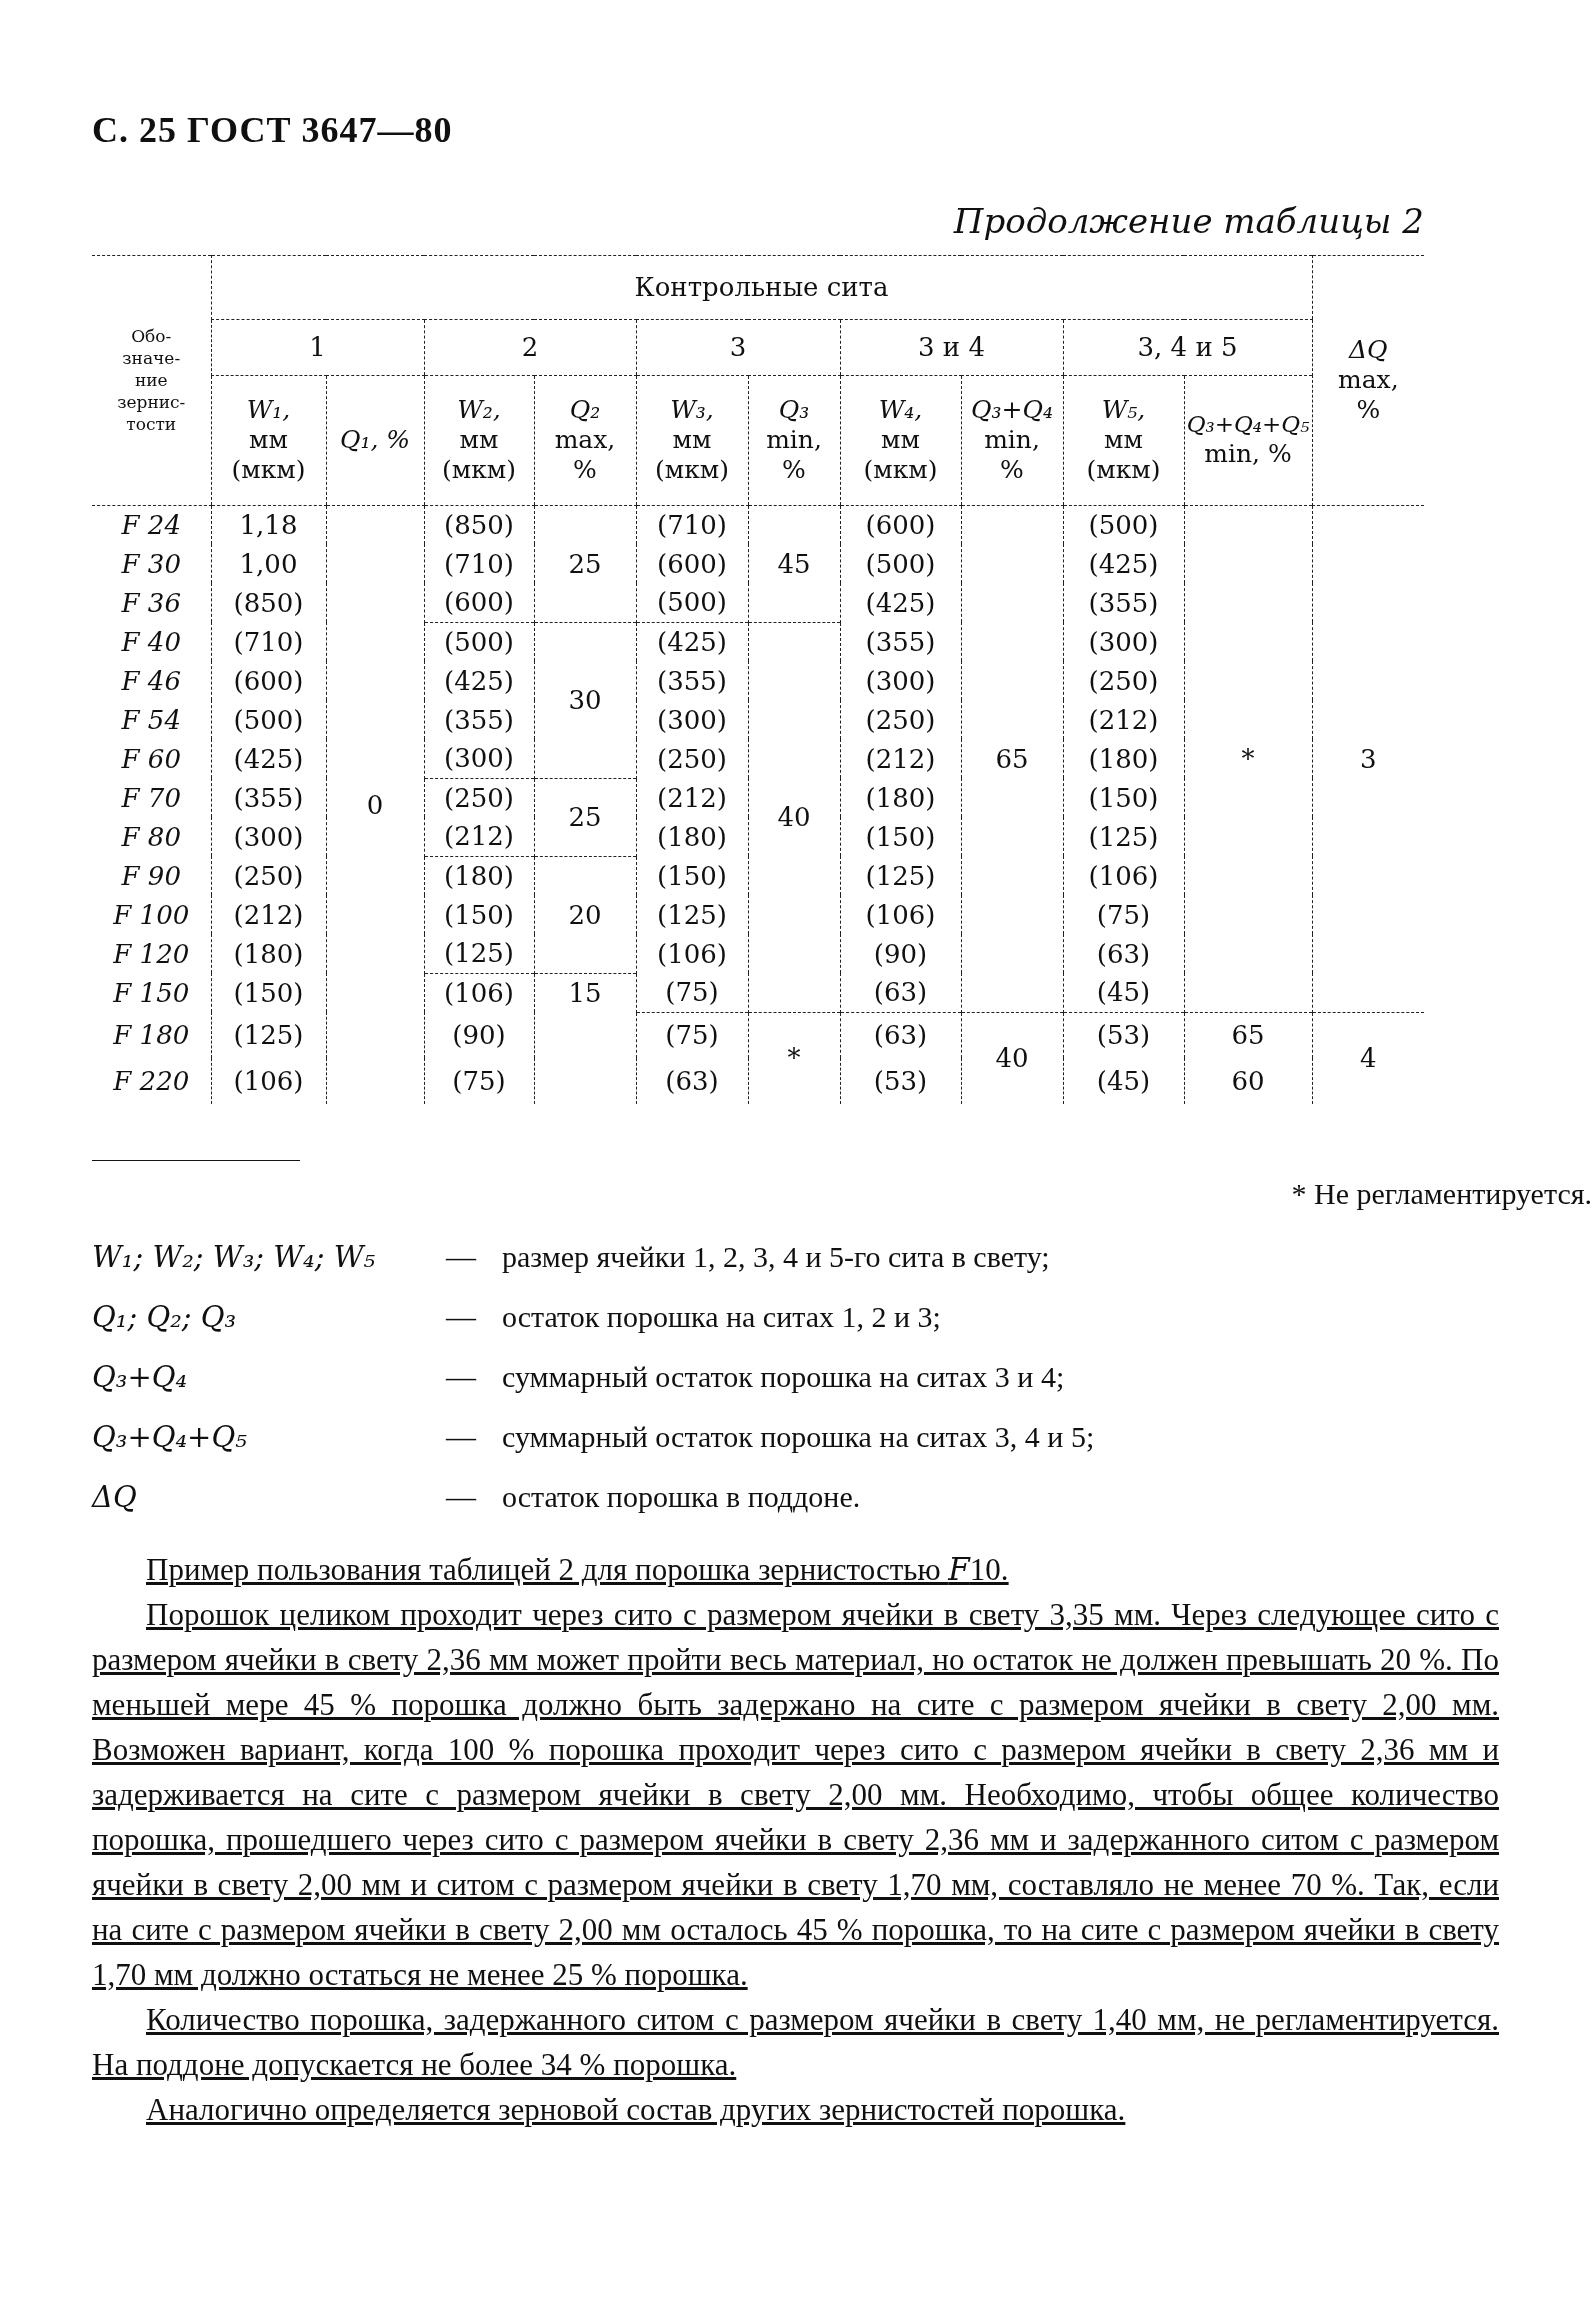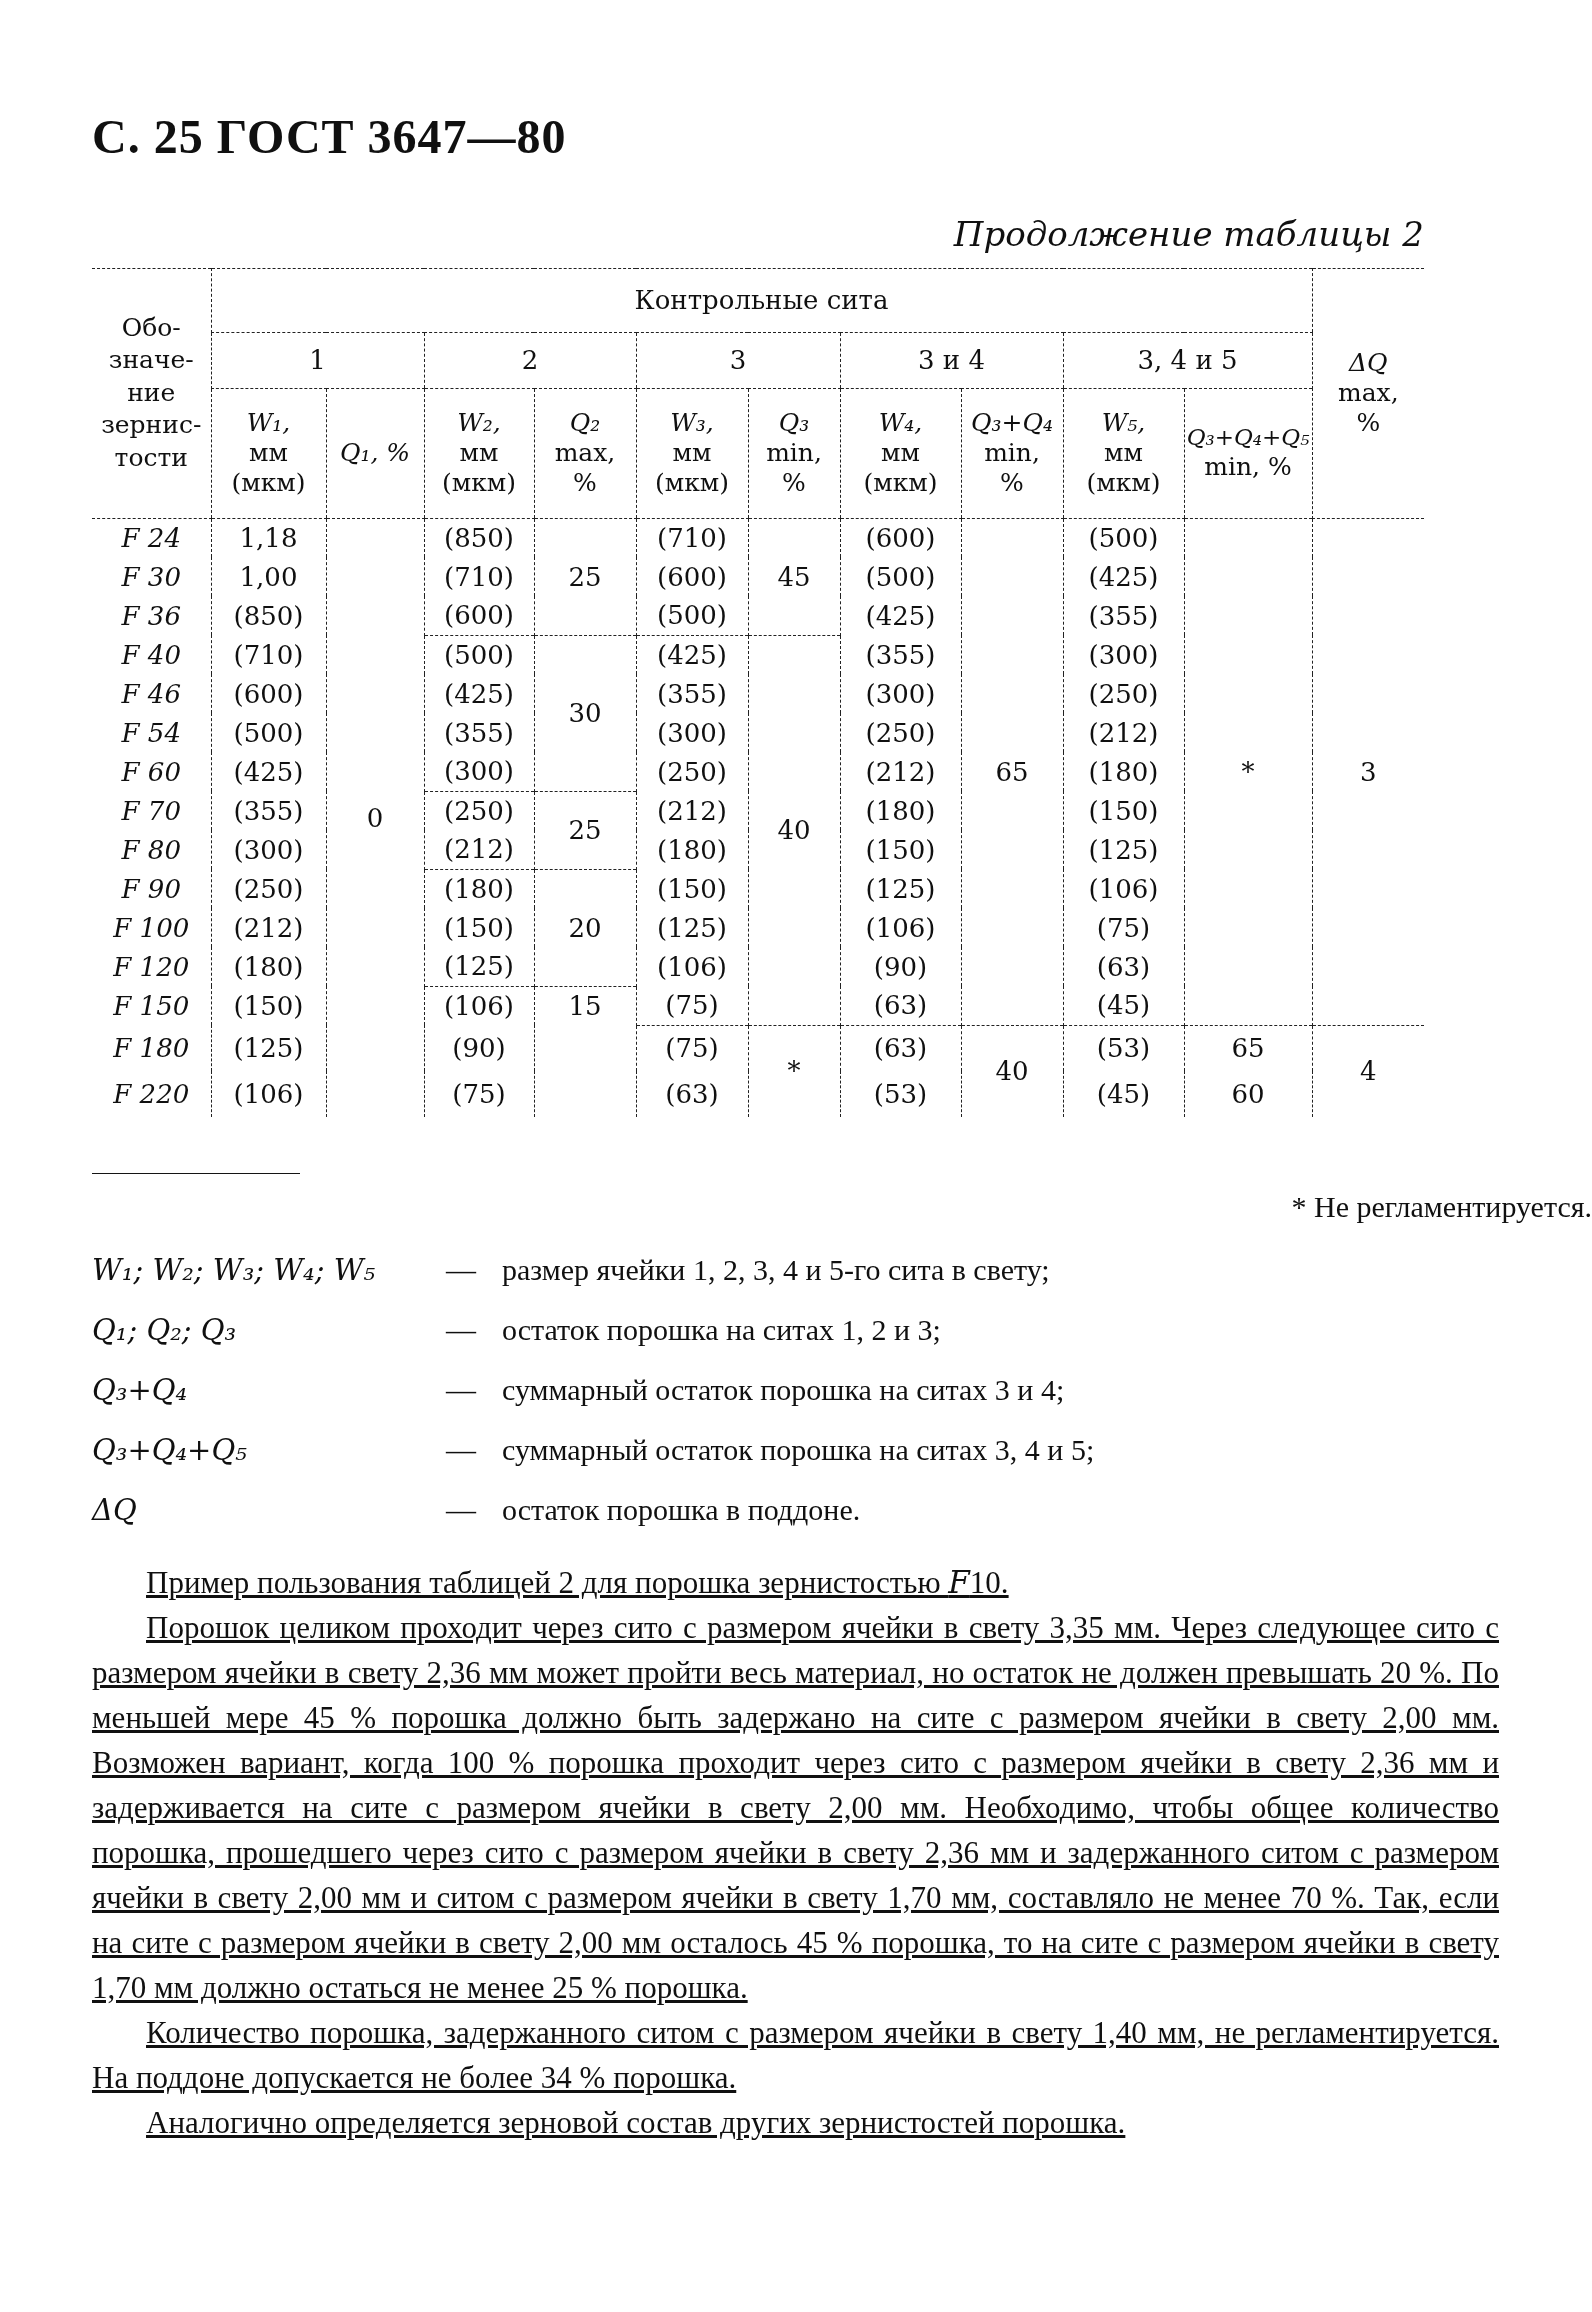--- a/index.html
+++ b/index.html
@@ -6,21 +6,21 @@
   body{
     width:1592px;height:2312px;
     background:#ffffff;color:#101010;
     font-family:"Liberation Serif",serif;
     overflow:hidden;
   }
   .page{position:relative;width:1592px;height:2312px;background:#fff;}
 
   .page-header{
     margin:109px 0 0 92px;
-    font-size:48px;font-weight:bold;letter-spacing:1px;
+    font-size:36px;font-weight:bold;letter-spacing:1px;
     font-family:"Liberation Serif",serif;
   }
   .table-caption{
     margin:50px 168px 0 0;
     text-align:right;
     font-size:34px;font-style:italic;
     font-family:"DejaVu Serif",serif;
   }
 
   table.gost{
@@ -36,21 +36,21 @@
     padding:0 1.9px;font-weight:normal;
     text-align:center;vertical-align:middle;
     overflow:hidden;
   }
   table.gost .first{border-left:none;}
   .pre{white-space:pre-line;}
   thead th{font-size:25px;line-height:1.2;}
   .th-title{border-bottom:1px dashed #222;font-size:26px;}
   .th-group{border-bottom:1px dashed #222;font-size:26px;}
   .th-sub{border-bottom:1px dashed #222;}
-  .c-label{border-bottom:1px dashed #222;font-size:25px;line-height:1.3;}
+  .c-label{border-bottom:1px dashed #222;font-size:17px;line-height:1.3;}
   .c-dq{border-bottom:1px dashed #222;}
   .sym{font-style:italic;font-family:"DejaVu Serif",serif;}
   .unit{font-style:normal;white-space:pre-line;}
   .th-sub .sym{display:block;}
   tr.hr1{height:64px;}
   tr.hr2{height:56px;}
   tr.hr3{height:130px;}
   tbody tr{height:39px;}
   tbody tr.tall{height:46px;}
   td.lbl{font-style:italic;text-align:center;}

